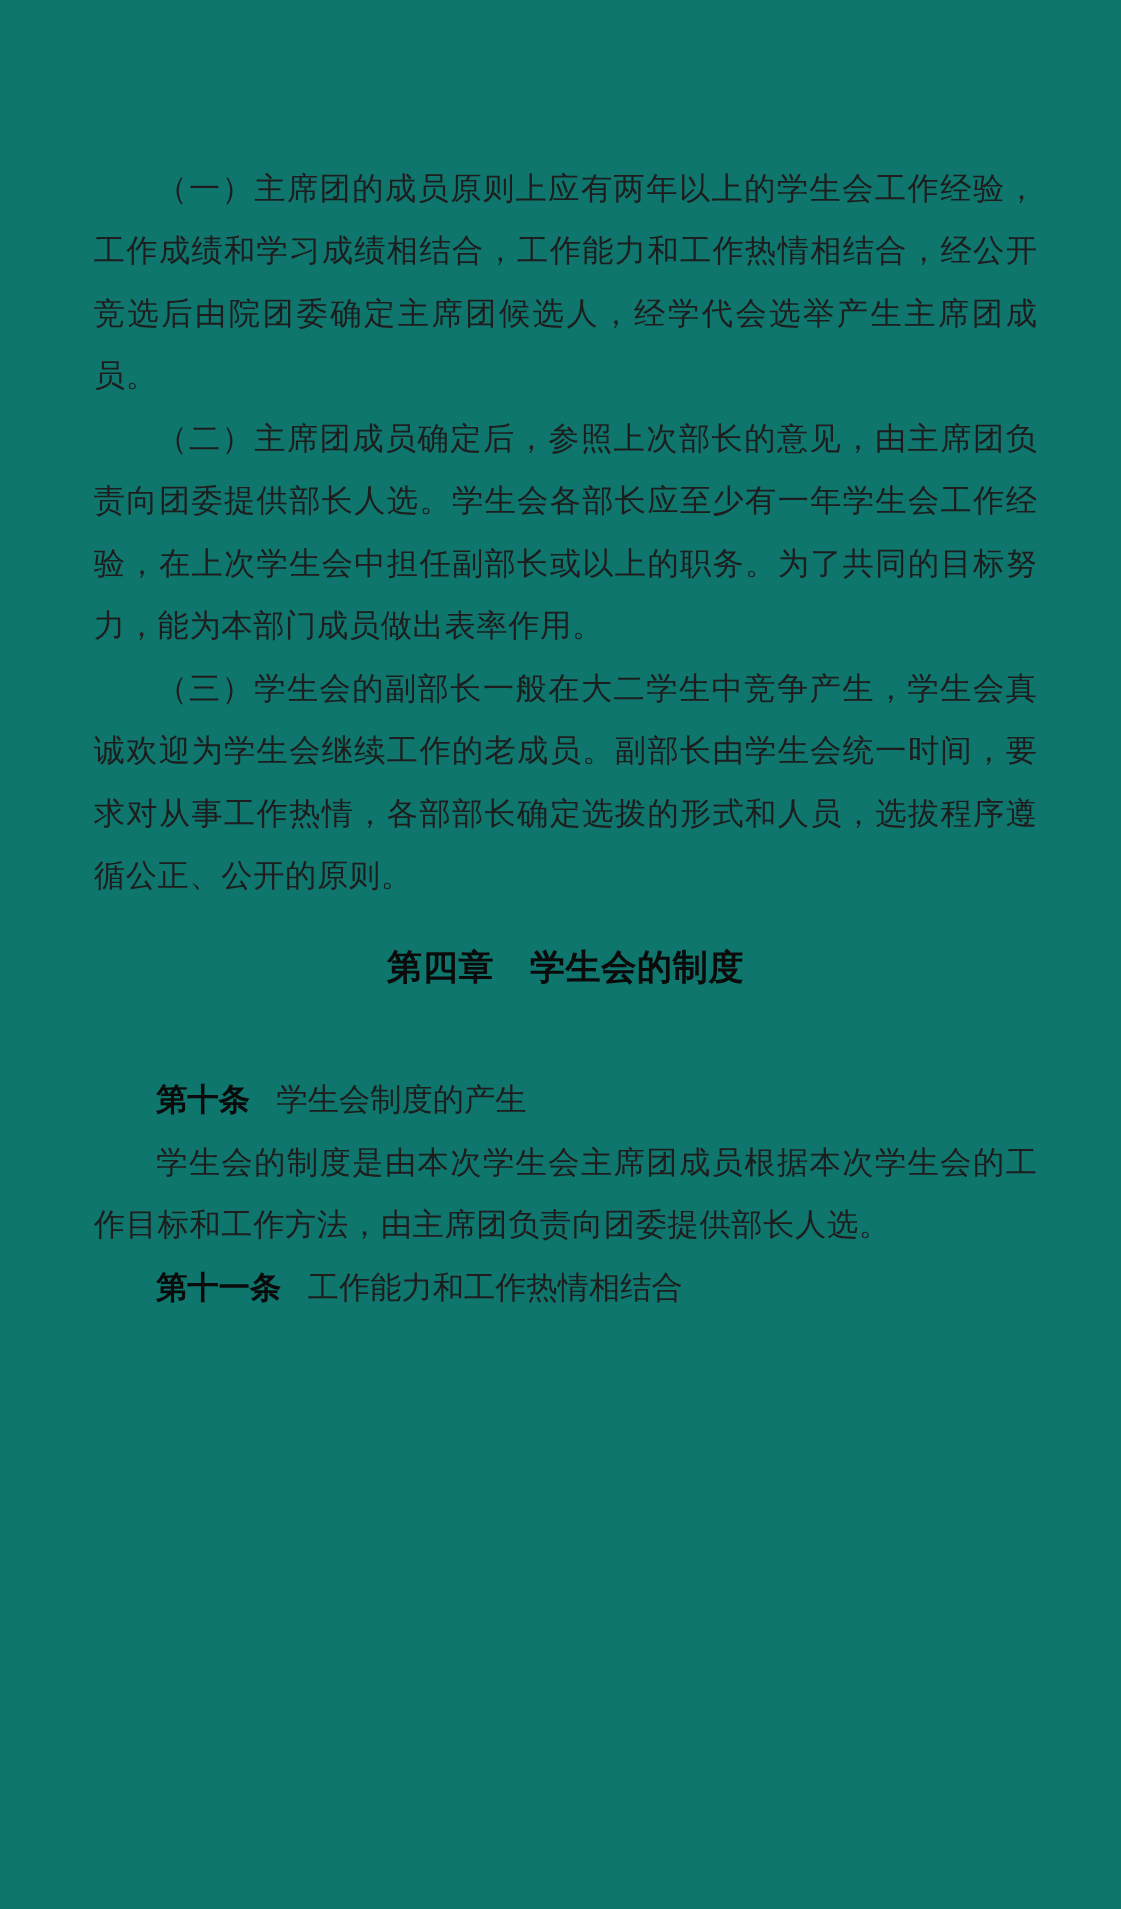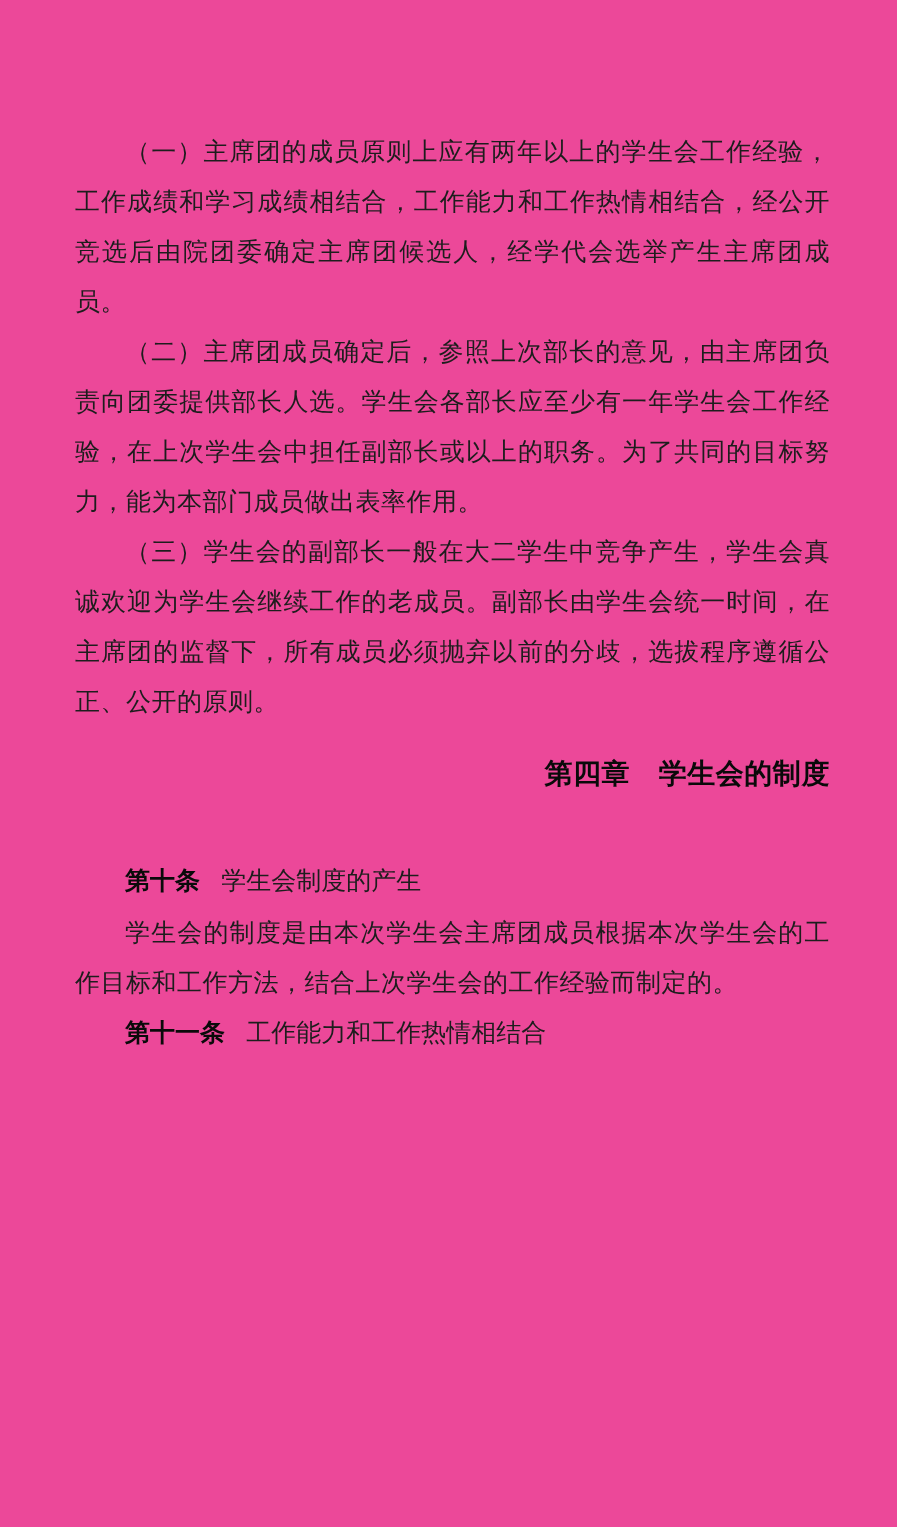--- a/index.html
+++ b/index.html
@@ -5,81 +5,81 @@
   html, body {
     margin: 0;
     padding: 0;
     background: #ffffff;
   }
   .page {
     position: relative;
     width: 897px;
     height: 1527px;
     margin: 0 auto;
-    background: #ec4899;
+    background: #0f766e;
     overflow: hidden;
     font-family: "Liberation Serif", "DejaVu Serif", serif;
     color: #1d1d1d;
   }
   .content {
     padding: 127px 67px 0 75px;
     font-size: 25px;
     line-height: 50px;
   }
   p.body-para {
     margin: 0;
     text-indent: 2em;
     text-align: justify;
     text-justify: inter-character;
     letter-spacing: 0.02em;
   }
   h2.chapter-heading {
     margin: 22px 0 57px 0;
-    text-align: right;
+    text-align: center;
     font-family: "Liberation Sans", "DejaVu Sans", sans-serif;
     font-weight: 700;
     font-size: 28px;
     line-height: 50px;
     color: #0a0a0a;
     letter-spacing: 0.02em;
   }
   p.article-heading {
     margin: 0;
     text-indent: 2em;
     line-height: 50px;
   }
   .article-label {
-    font-family: Liberation Mono, monospace;
+    font-family: Liberation Serif, serif;
     font-weight: 700;
     color: #0a0a0a;
     margin-right: 0.85em;
   }
   .article-title {
     font-weight: 400;
   }
 </style>
 </head>
 <body>
 
 <div class="page">
   <div class="content">
 
     <p class="body-para">（一）主席团的成员原则上应有两年以上的学生会工作经验，工作成绩和学习成绩相结合，工作能力和工作热情相结合，经公开竞选后由院团委确定主席团候选人，经学代会选举产生主席团成员。</p>
 
     <p class="body-para">（二）主席团成员确定后，参照上次部长的意见，由主席团负责向团委提供部长人选。学生会各部长应至少有一年学生会工作经验，在上次学生会中担任副部长或以上的职务。为了共同的目标努力，能为本部门成员做出表率作用。</p>
 
-    <p class="body-para">（三）学生会的副部长一般在大二学生中竞争产生，学生会真诚欢迎为学生会继续工作的老成员。副部长由学生会统一时间，在主席团的监督下，所有成员必须抛弃以前的分歧，选拔程序遵循公正、公开的原则。</p>
+    <p class="body-para">（三）学生会的副部长一般在大二学生中竞争产生，学生会真诚欢迎为学生会继续工作的老成员。副部长由学生会统一时间，要求对从事工作热情，各部部长确定选拨的形式和人员，选拔程序遵循公正、公开的原则。</p>
 
     <h2 class="chapter-heading">第四章　学生会的制度</h2>
 
     <p class="article-heading">
       <span class="article-label">第十条</span><span class="article-title">学生会制度的产生</span>
     </p>
 
-    <p class="body-para">学生会的制度是由本次学生会主席团成员根据本次学生会的工作目标和工作方法，结合上次学生会的工作经验而制定的。</p>
+    <p class="body-para">学生会的制度是由本次学生会主席团成员根据本次学生会的工作目标和工作方法，由主席团负责向团委提供部长人选。</p>
 
     <p class="article-heading">
       <span class="article-label">第十一条</span><span class="article-title">工作能力和工作热情相结合</span>
     </p>
 
 
   </div>
 </div>
 
 </body></html>

